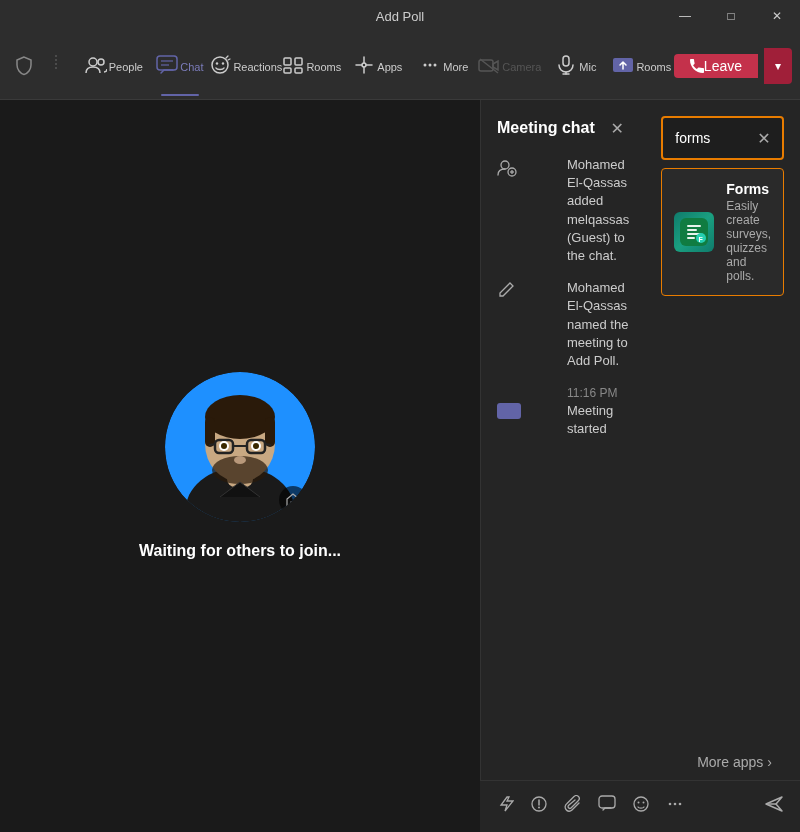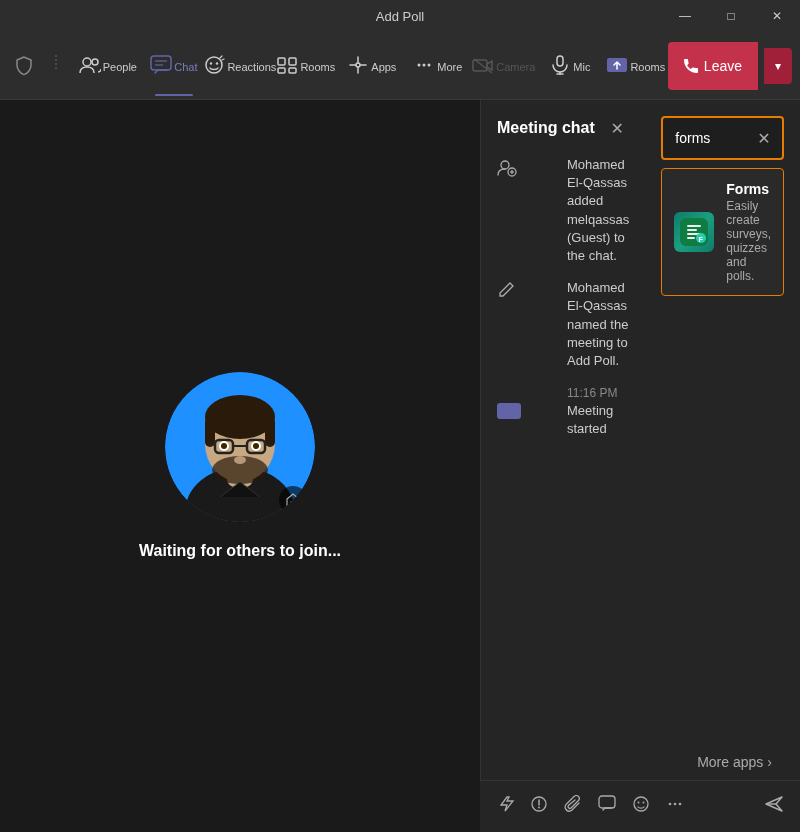--- a/index.html
+++ b/index.html
@@ -128,22 +128,21 @@
     .leave-btn {
       background: #c4314b;
       color: #fff;
       border: none;
       border-radius: 4px 0 0 4px;
       padding: 8px 16px;
       font-size: 14px;
       cursor: pointer;
       display: flex;
       align-items: center;
-      gap: 6px;
-      height: 48px;
+      height: 24px;
     }
     .leave-chevron {
       background: #a01f39;
       border: none;
       color: #fff;
       border-radius: 0 4px 4px 0;
       height: 36px;
       width: 28px;
       display: flex;
       align-items: center;

